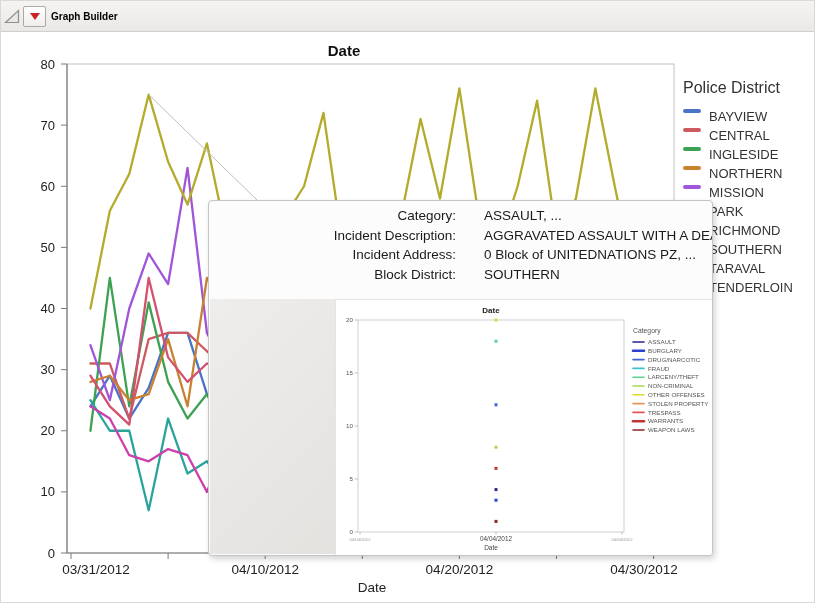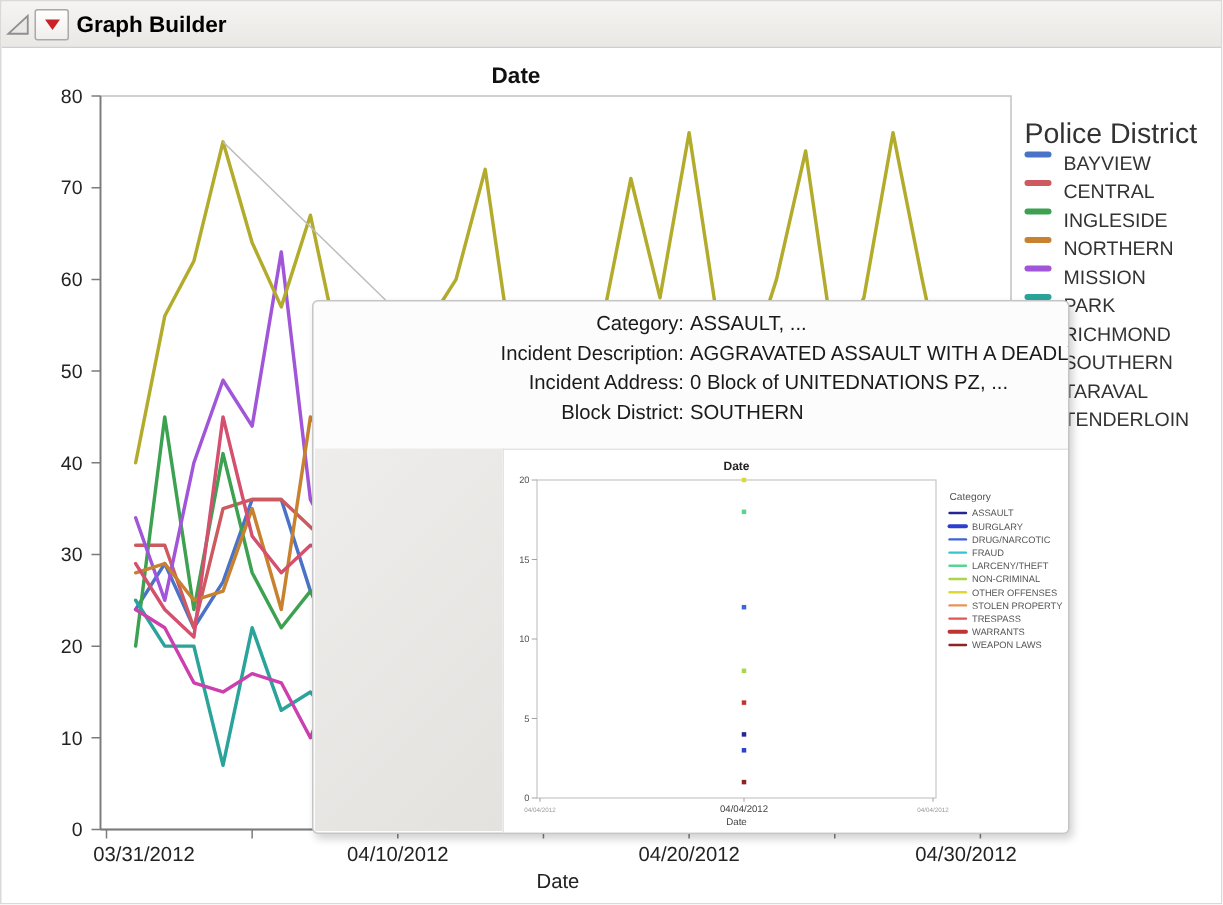--- a/index.html
+++ b/index.html
@@ -7,35 +7,35 @@
           border:1px solid #d9d9d9;box-sizing:border-box;}
   .titlebar{position:absolute;left:0;top:0;width:100%;height:30px;z-index:10;
             background:linear-gradient(#f5f4f2,#e9e8e5);border-bottom:1px solid #cfcfcf;
             display:flex;align-items:center;}
   .disclosure{width:18px;height:18px;margin-left:2px;flex:0 0 auto;}
   .rt-btn{width:21px;height:19px;margin-left:2px;background:linear-gradient(#ffffff,#efeeec);
           border:1px solid #a9a9a9;border-radius:2px;display:flex;align-items:center;justify-content:center;
           flex:0 0 auto;cursor:pointer;}
   .rt-tri{width:0;height:0;border-left:5px solid transparent;border-right:5px solid transparent;
           border-top:7px solid #cc2127;}
-  .tb-title{font-size:15px;font-weight:bold;color:#000;margin-left:5px;}
+  .tb-title{font-size:10px;font-weight:bold;color:#000;margin-left:5px;}
   .chart-title{position:absolute;top:41px;left:343px;transform:translateX(-50%);
                font-size:15px;font-weight:bold;color:#111;z-index:1;}
   .xaxis-title{position:absolute;top:579px;left:371px;transform:translateX(-50%);
                font-size:13.5px;color:#222;z-index:1;}
   #main-svg{position:absolute;left:0;top:0;z-index:1;}
   .legend{position:absolute;left:682px;top:78px;z-index:2;}
-  .lg-title{font-size:19px;color:#333;margin-bottom:0;}
+  .lg-title{font-size:16px;color:#333;margin-bottom:12px;}
   .lg-row{display:flex;height:19px;cursor:pointer;}
   .lg-swatch{width:18px;height:4px;border-radius:2px;margin-right:8px;flex:0 0 auto;}
   .lg-label{font-size:13px;color:#333;white-space:nowrap;}
   .tooltip{position:absolute;left:207px;top:199px;width:505px;height:356px;z-index:5;
            background:#fcfcfc;border:1px solid #c5c5c5;border-radius:4px;
            box-shadow:2px 3px 6px rgba(0,0,0,.18);box-sizing:border-box;overflow:hidden;}
-  .tt-row{display:flex;font-size:13.5px;line-height:19.5px;color:#1a1a1a;}
+  .tt-row{display:flex;font-size:13.5px;line-height:19.5px;color:#1a1a1a;gap:24px;}
   .tt-rows{padding-top:5px;}
   .tt-label{width:247px;text-align:right;flex:0 0 auto;}
   .tt-value{margin-left:4px;white-space:nowrap;}
   .tt-gray{position:absolute;left:1px;top:98px;width:125px;height:255px;
            background:linear-gradient(135deg,#eeedeb,#e3e2df);}
   .tt-panel{position:absolute;left:126px;top:98px;width:377px;height:255px;background:#ffffff;
             border-top:1px solid #e4e4e4;border-left:1px solid #e4e4e4;}
 </style>
 </head>
 <body>

